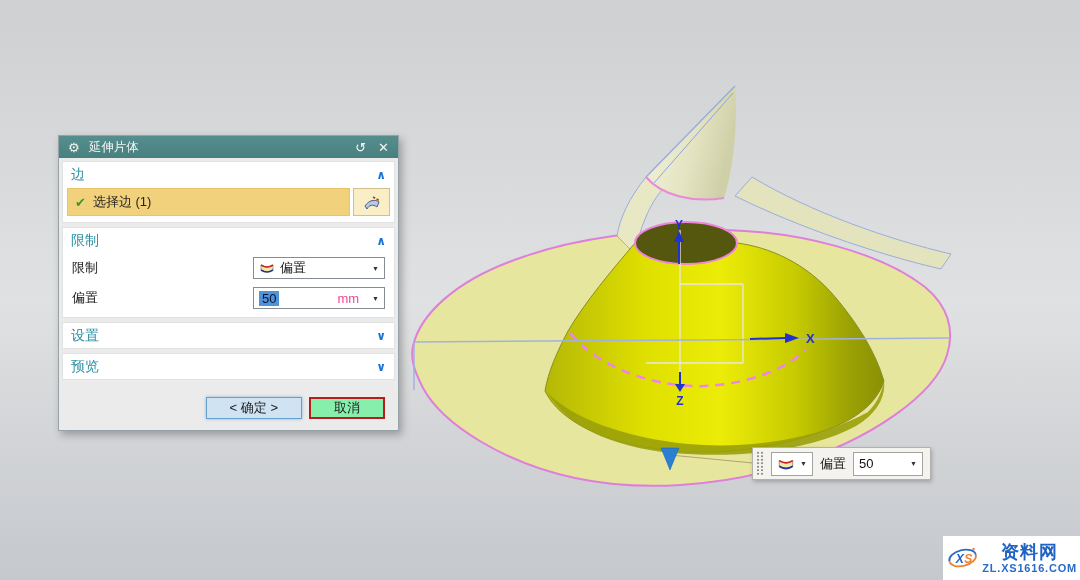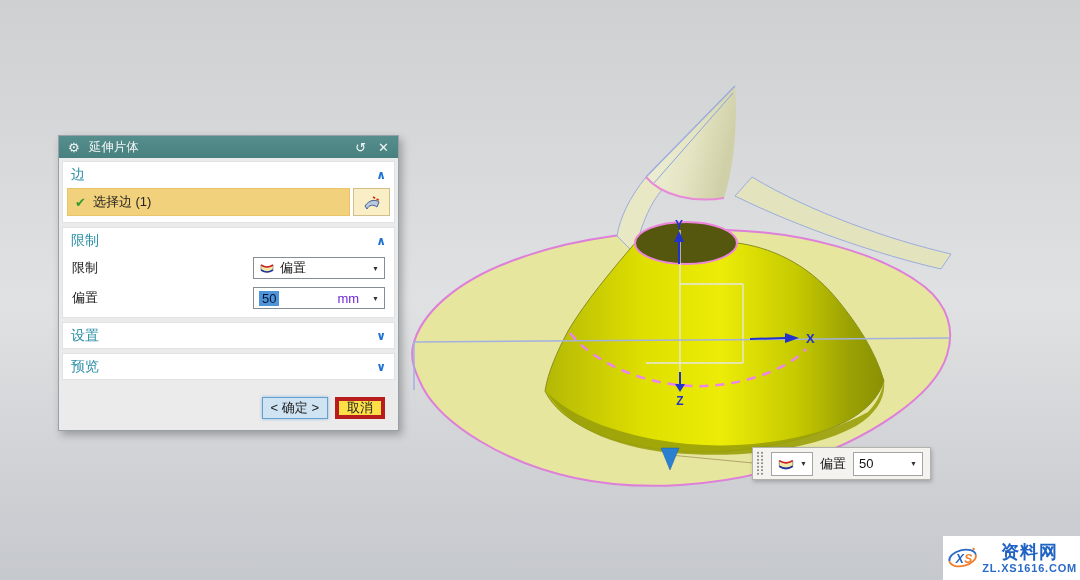--- a/index.html
+++ b/index.html
@@ -27,27 +27,27 @@
     gap:7px;padding:0 7px;font-size:13px;color:#222;height:28px;box-sizing:border-box;}
   .check{color:#2f9e2f;font-size:13px;}
   .sheet-btn{width:37px;height:28px;background:#f9eec6;border:1px solid #d2c08c;
     display:flex;align-items:center;justify-content:center;box-sizing:border-box;}
   .form-row{display:flex;align-items:center;justify-content:space-between;
     padding:4px 9px;font-size:13px;color:#1a1a1a;}
   .control{width:132px;height:22px;background:#fff;border:1px solid #858c93;
     display:flex;align-items:center;gap:5px;padding:0 5px;font-size:13px;color:#1a1a1a;box-sizing:border-box;}
   .caret{margin-left:auto;font-size:7px;color:#333;}
   .sel-val{background:#4f94d8;color:#051335;padding:0 3px;}
-  .unit{margin-left:auto;color:#6d28d9;}
+  .unit{margin-left:auto;color:#ec4899;}
   .unit + .caret{margin-left:8px;}
   .footer{display:flex;justify-content:flex-end;gap:7px;padding:13px 10px 11px 10px;}
-  .btn{height:22px;display:flex;align-items:center;padding:0 8px;font-size:13px;color:#1a1a1a;
+  .btn{height:22px;display:flex;align-items:center;padding:0 23px;font-size:13px;color:#1a1a1a;
     box-sizing:border-box;cursor:default;}
   .btn-ok{background:#cfe3f3;border:1px solid #63a0ce;box-shadow:0 0 3px rgba(74,144,217,.55);}
-  .btn-cancel{background:#fde047;border:4px solid #b91c1c;}
+  .btn-cancel{background:#86efac;border:2px solid #b91c1c;}
 
   
   .mini{position:absolute;left:752px;top:447px;height:33px;background:#f4f3f0;
     border:1px solid #b2b2ad;box-shadow:1px 2px 4px rgba(0,0,0,.22);
     display:flex;align-items:center;gap:7px;padding:2px 7px 2px 3px;box-sizing:border-box;}
   .handle{width:8px;height:25px;
     background-image:radial-gradient(circle,#8f8f88 0.9px,transparent 1.1px);
     background-size:4px 3.5px;}
   .combo{height:24px;background:#fff;border:1px solid #a4a49e;display:flex;align-items:center;
     gap:5px;padding:0 5px;box-sizing:border-box;}

